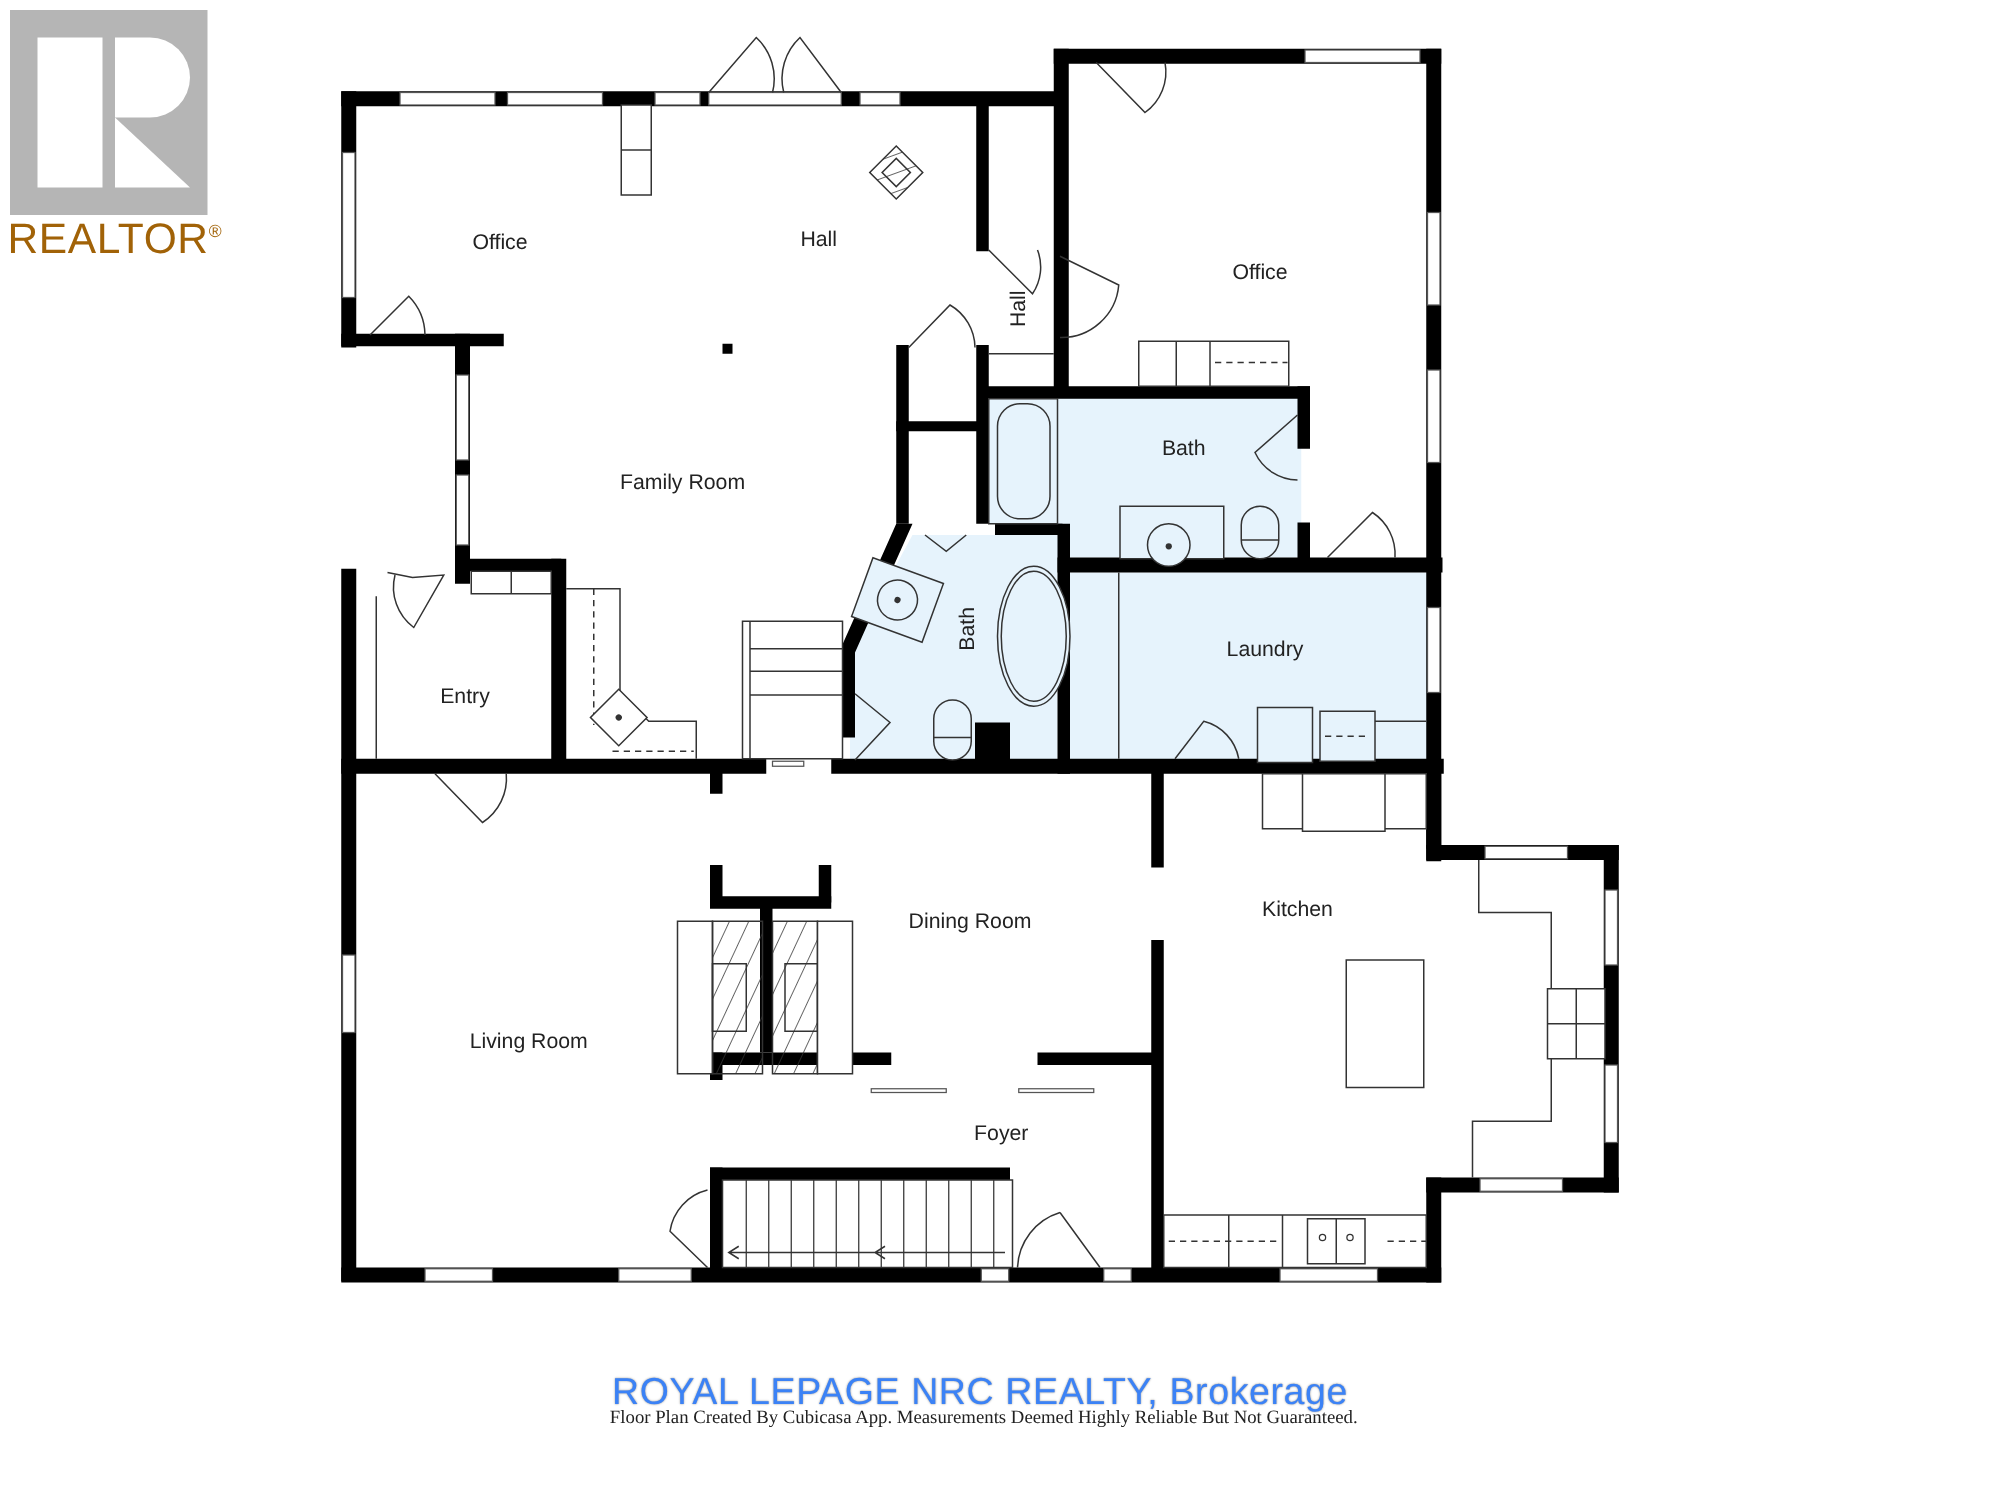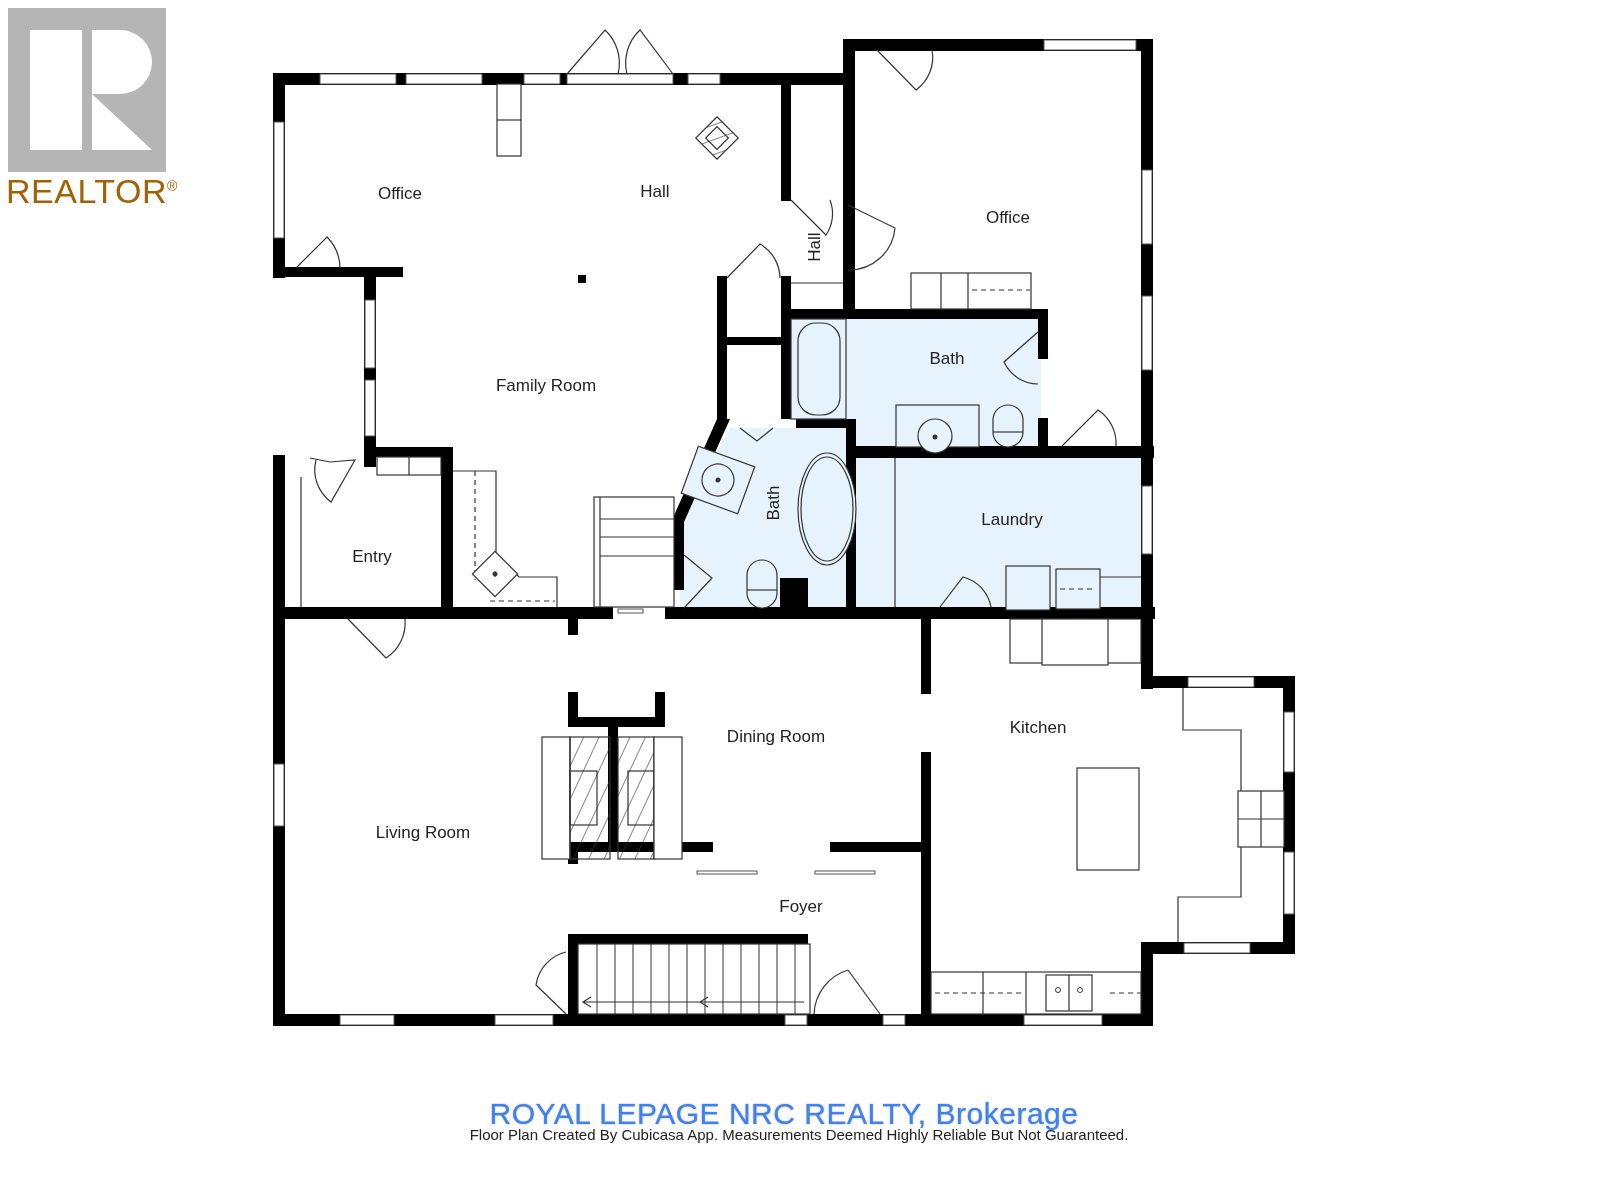--- a/index.html
+++ b/index.html
@@ -10,21 +10,21 @@
   .thin { fill: none; stroke: #333333; stroke-width: 1.2; }
   .dash { fill: none; stroke: #333333; stroke-width: 1.2; stroke-dasharray: 5 4; }
   .fix { fill: #ffffff; stroke: #333333; stroke-width: 1.2; }
   .fixb { fill: #e6f3fc; stroke: #333333; stroke-width: 1.2; }
   .wet { fill: #e6f3fc; }
   .label { font-family: "Liberation Sans", sans-serif; font-size: 17px; fill: #222222; }
   .hatch { fill: url(#hatchPat); stroke: #333; stroke-width: 1.2; }
   .logo { position: absolute; left: 8px; top: 8px; width: 158px; height: 164px; background: #b5b5b5; }
   .logo-text { position: absolute; left: 6px; top: 172px; font-family: "Liberation Sans", sans-serif; font-size: 34px; color: #a16207; letter-spacing: 0.5px; }
   .watermark { position: absolute; left: 0; width: 1568px; top: 1097px; text-align: center; font-family: "Liberation Sans", sans-serif; font-size: 30px; color: #3b82f6; text-shadow: 0 0 2px #bbbbbb, 0 0 1px #999999; letter-spacing: 0.5px; }
-  .footer { position: absolute; left: 15px; width: 1568px; top: 1126px; text-align: center; font-family: Liberation Sans, sans-serif; font-size: 15px; color: #222222; }
+  .footer { position: absolute; left: 3px; width: 1568px; top: 1126px; text-align: center; font-family: Liberation Serif, serif; font-size: 15px; color: #222222; }
 </style>
 </head>
 <body>
 
 <div class="logo">
   <svg width="158" height="164" viewBox="0 0 158 164">
     <rect x="22" y="22" width="52" height="120" fill="#ffffff"></rect>
     <path d="M84 22 H112 A32 32 0 0 1 112 86 H84 Z" fill="#ffffff"></path>
     <path d="M84 86 L144 142 H84 Z" fill="#ffffff"></path>
   </svg>

